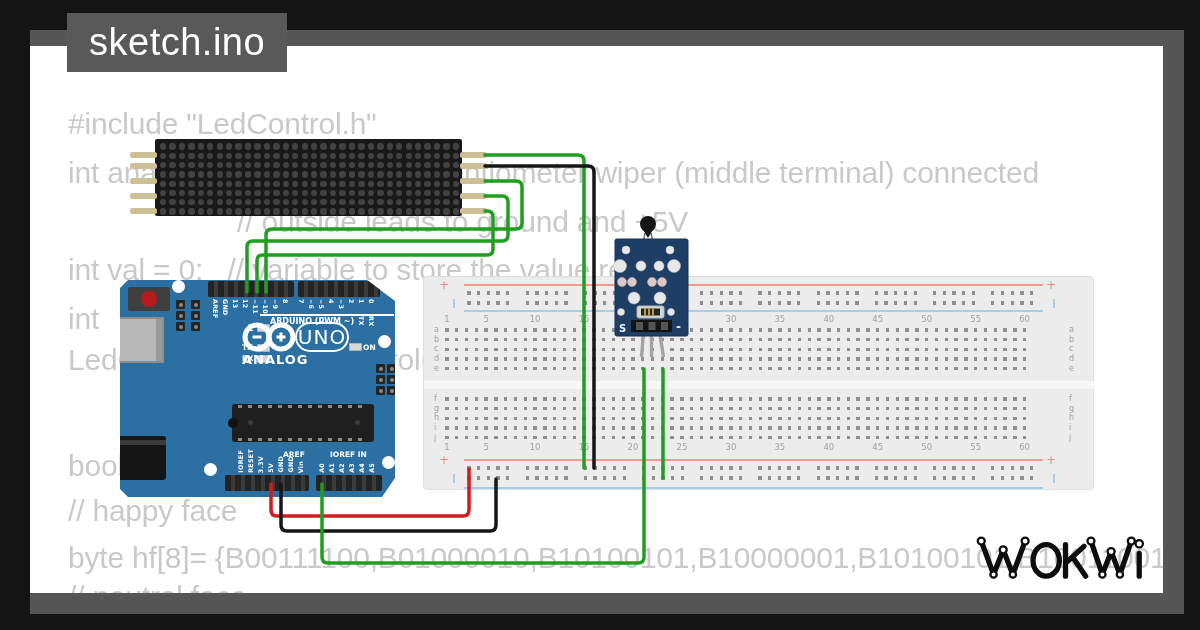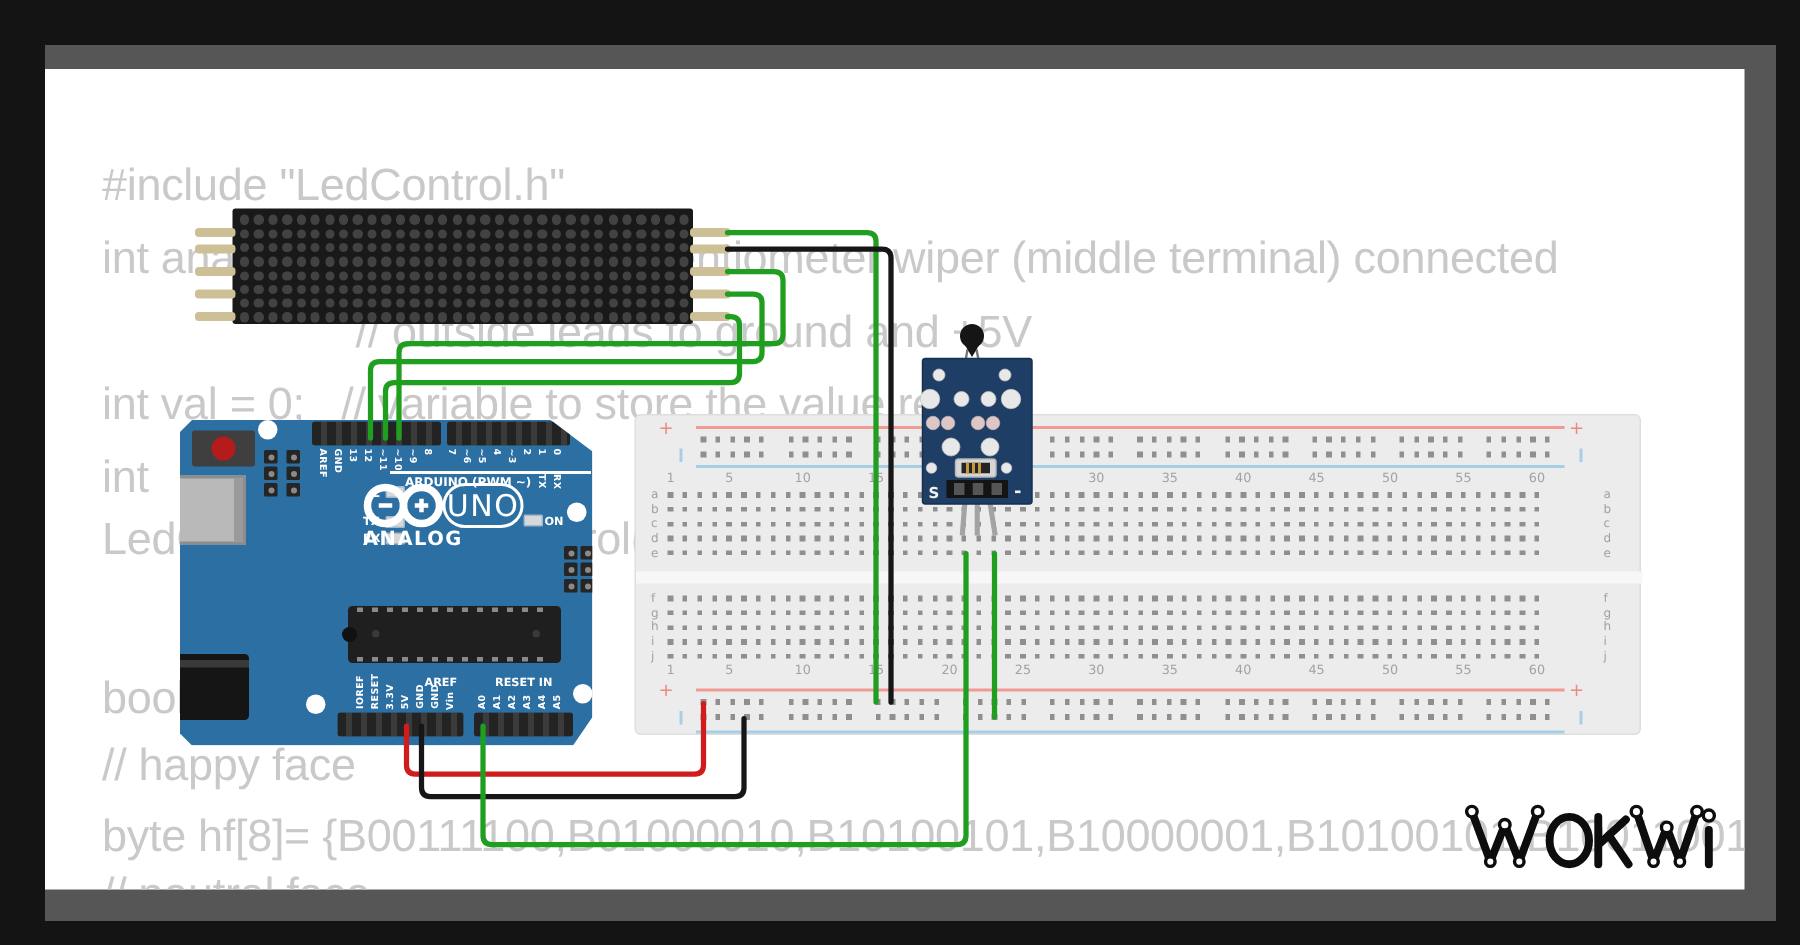--- a/index.html
+++ b/index.html
@@ -1313,21 +1313,21 @@
 
         <div style="position:absolute;left:112px;top:124px;width:142px;height:38px;background:#1f1f1f;border-radius:3px">
           <div style="position:absolute;left:6px;top:1px;right:6px;height:3px;background-image:repeating-linear-gradient(90deg,#8a8a8a 0 4px,transparent 4px 10px)"></div>
           <div style="position:absolute;left:6px;bottom:1px;right:6px;height:3px;background-image:repeating-linear-gradient(90deg,#8a8a8a 0 4px,transparent 4px 10px)"></div>
           <div style="position:absolute;left:-4px;top:14px;width:10px;height:10px;border-radius:50%;background:#111"></div>
           <div style="position:absolute;left:16px;top:16px;width:5px;height:5px;border-radius:50%;background:#3a3a3a"></div>
           <div style="position:absolute;left:123px;top:16px;width:5px;height:5px;border-radius:50%;background:#3a3a3a"></div>
         </div>
 
         <div class="boardtext" style="left:163px;top:170px;font-size:7.5px">AREF</div>
-        <div class="boardtext" style="left:210px;top:170px;font-size:7.5px">RESET IN</div>
+        <div class="boardtext" style="left:210px;top:170px;font-size:7.5px">IOREF IN</div>
       <span class="vlabel" style="left: 91.5px; top: 19px;">AREF</span>
           <span class="vlabel" style="left: 101.5px; top: 19px;">GND</span>
           <span class="vlabel" style="left: 111.5px; top: 19px;">13</span>
           <span class="vlabel" style="left: 121.5px; top: 19px;">12</span>
           <span class="vlabel" style="left: 131.5px; top: 19px;">~11</span>
           <span class="vlabel" style="left: 141.5px; top: 19px;">~10</span>
           <span class="vlabel" style="left: 151.5px; top: 19px;">~9</span>
           <span class="vlabel" style="left: 161.5px; top: 19px;">8</span>
           <span class="vlabel" style="left: 177.5px; top: 19px;">7</span>
           <span class="vlabel" style="left: 187.5px; top: 19px;">~6</span>
@@ -1387,13 +1387,16 @@
             <circle cx="177" cy="14" r="4"></circle>
           <circle cx="144" cy="52" r="3.6"></circle>
             <circle cx="164" cy="52" r="3.6"></circle>
           <circle cx="186" cy="17" r="4.2"></circle>
         </g>
       </svg>
 
     </div>
   </div>
 
+  <div class="titlebox">
+    <span>sketch.ino</span>
+  </div>
 </div>
 
 </body></html>

